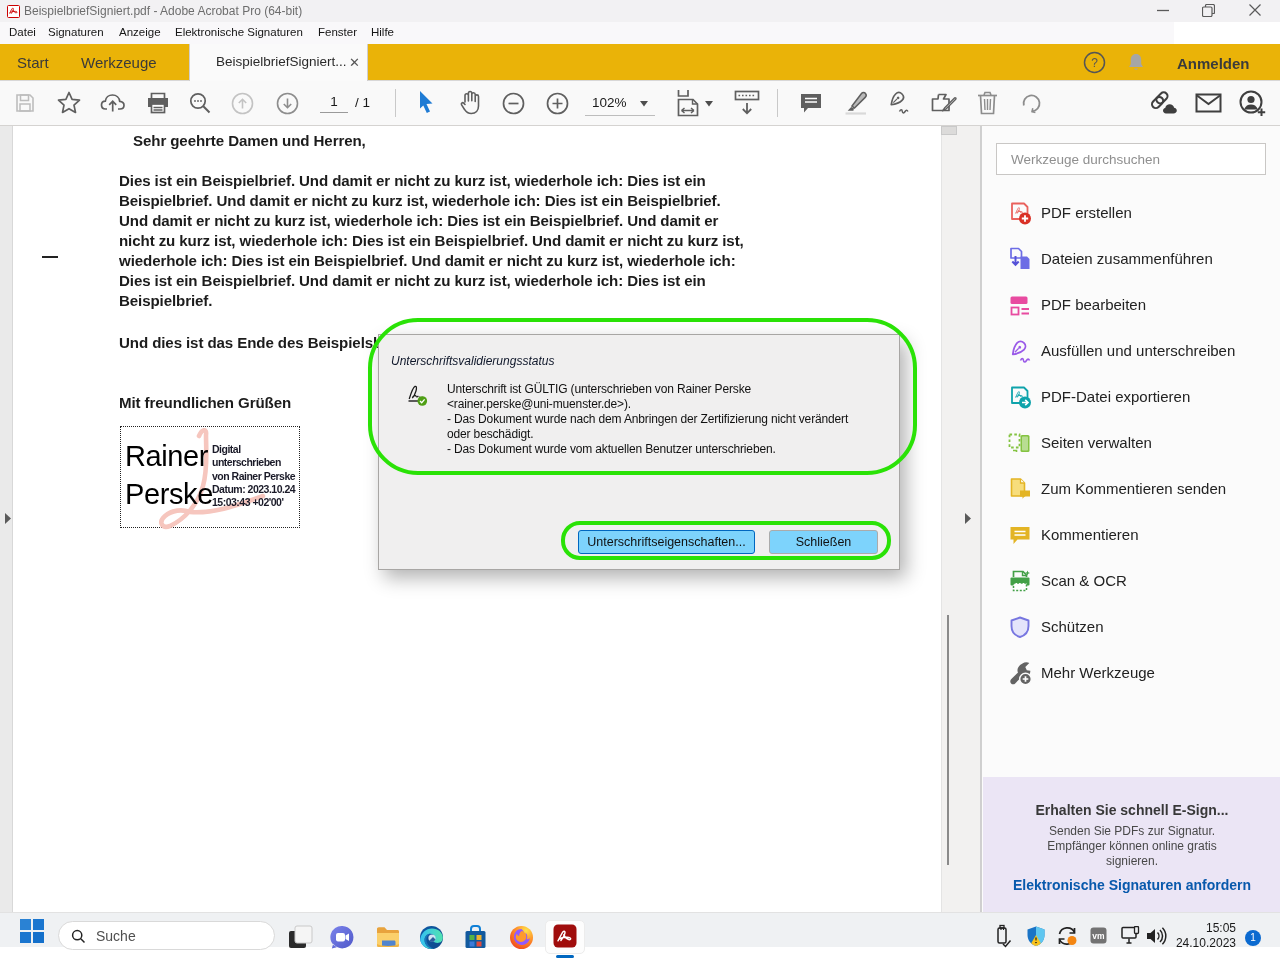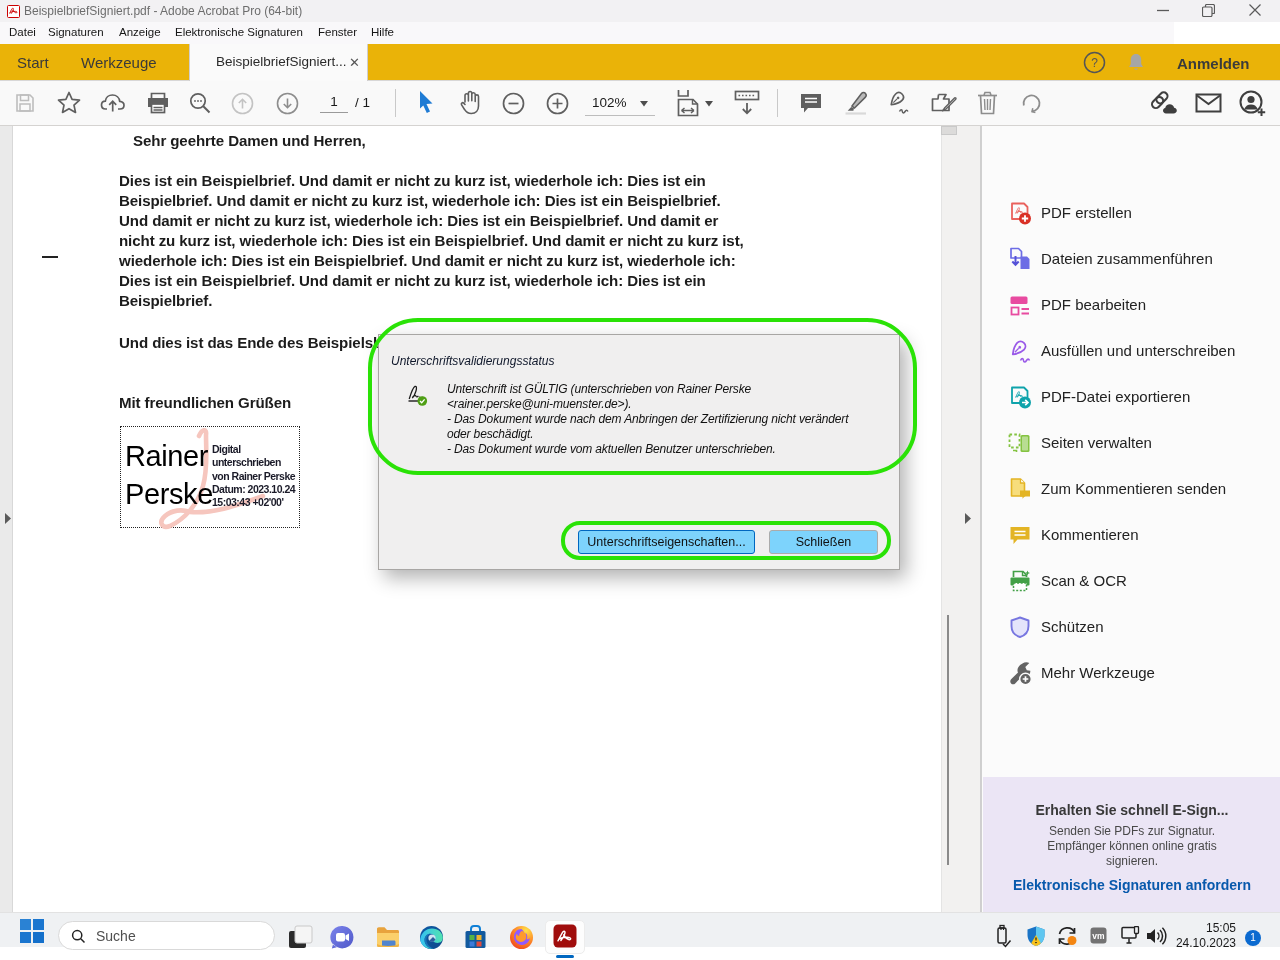--- a/index.html
+++ b/index.html
@@ -287,29 +287,32 @@
     <div class="sigsmall abs" style="left:212px; top:317px;">Digital<br>unterschrieben<br>von Rainer Perske<br>Datum: 2023.10.24<br>15:03:43 +02'00'</div>
 
     <div id="dialog" class="abs">
       <span id="dlgtitle" class="abs">Unterschriftsvalidierungsstatus</span>
       <svg class="abs" style="left:29px; top:49px" width="22" height="22" viewBox="0 0 22 22">
         <path d="M1.2 15 C3.2 8.5 5.2 3.2 7 2.4 C8.6 1.9 8.9 4.2 7.9 7.2 C7.1 9.8 5.7 12.6 4.3 14.2 M4.6 13 C6.1 11.4 7.6 11.2 8.1 12.2 C8.6 13.1 9.6 12.9 10.4 11.9 M11.2 13.1 l1 0 M13.7 13.3 l1 0" stroke="#1a1a1a" stroke-width="1.25" fill="none"></path>
         <path d="M0.5 17 L10.5 17" stroke="#1a1a1a" stroke-width="1.4"></path>
         <circle cx="14.3" cy="17" r="4.8" fill="#4f9f15"></circle>
         <path d="M12 17 L13.7 18.7 L16.6 15.4" stroke="#fff" stroke-width="1.3" fill="none"></path>
       </svg>
-      <div class="dlgtext abs" style="left:68px; top:47px;font-style:italic;">Unterschrift ist GÜLTIG (unterschrieben von Rainer Perske<br>&lt;rainer.perske@uni-muenster.de&gt;).<br>- Das Dokument wurde nach dem Anbringen der Zertifizierung nicht verändert<br>oder beschädigt.<br>- Das Dokument wurde vom aktuellen Benutzer unterschrieben.</div>
+      <div class="dlgtext abs" style="left:68px; top:47px;">Unterschrift ist GÜLTIG (unterschrieben von Rainer Perske<br>&lt;rainer.perske@uni-muenster.de&gt;).<br>- Das Dokument wurde nach dem Anbringen der Zertifizierung nicht verändert<br>oder beschädigt.<br>- Das Dokument wurde vom aktuellen Benutzer unterschrieben.</div>
       <div id="btn1" class="dlgbtn">Unterschriftseigenschaften...</div>
       <div id="btn2" class="dlgbtn">Schließen</div>
     </div>
     <div class="greenring abs" style="left:368px; top:192px; width:549px; height:157px; border-radius:50px;"></div>
     <div class="greenring abs" style="left:561px; top:395px; width:330px; height:39px; border-radius:19px;"></div>
   </div>
 
   <div id="panel" class="abs">
+    <div id="searchbox" class="abs">
+        <span>Werkzeuge durchsuchen</span>
+      </div>
     <div id="tools">
       <div class="tool" style="top:75px">
         <svg width="24" height="24" viewBox="0 0 24 24">
           <path d="M4 2.5 H16 L19.5 6 V18 H4 Z" fill="none" stroke="#e9615c" stroke-width="1.8" stroke-linejoin="round"></path>
           <path d="M7.5 12.5 C9 9.5 10 7 10.7 6.7 C11.4 6.5 11.6 7.2 11.3 8.2 C11 9.4 10 11.4 9 12.6 M8.2 11.4 C10.5 10.3 13.4 10.1 14.3 10.9 C14.9 11.4 14.3 12 13.5 11.8 C12.5 11.6 11.4 10.5 10.8 9" stroke="#e9615c" stroke-width="0.9" fill="none"></path>
           <circle cx="17" cy="17.5" r="6" fill="#d93025"></circle>
           <path d="M13.8 17.5 H20.2 M17 14.3 V20.7" stroke="#fff" stroke-width="1.8"></path>
         </svg>
         <span>PDF erstellen</span>
       </div>

